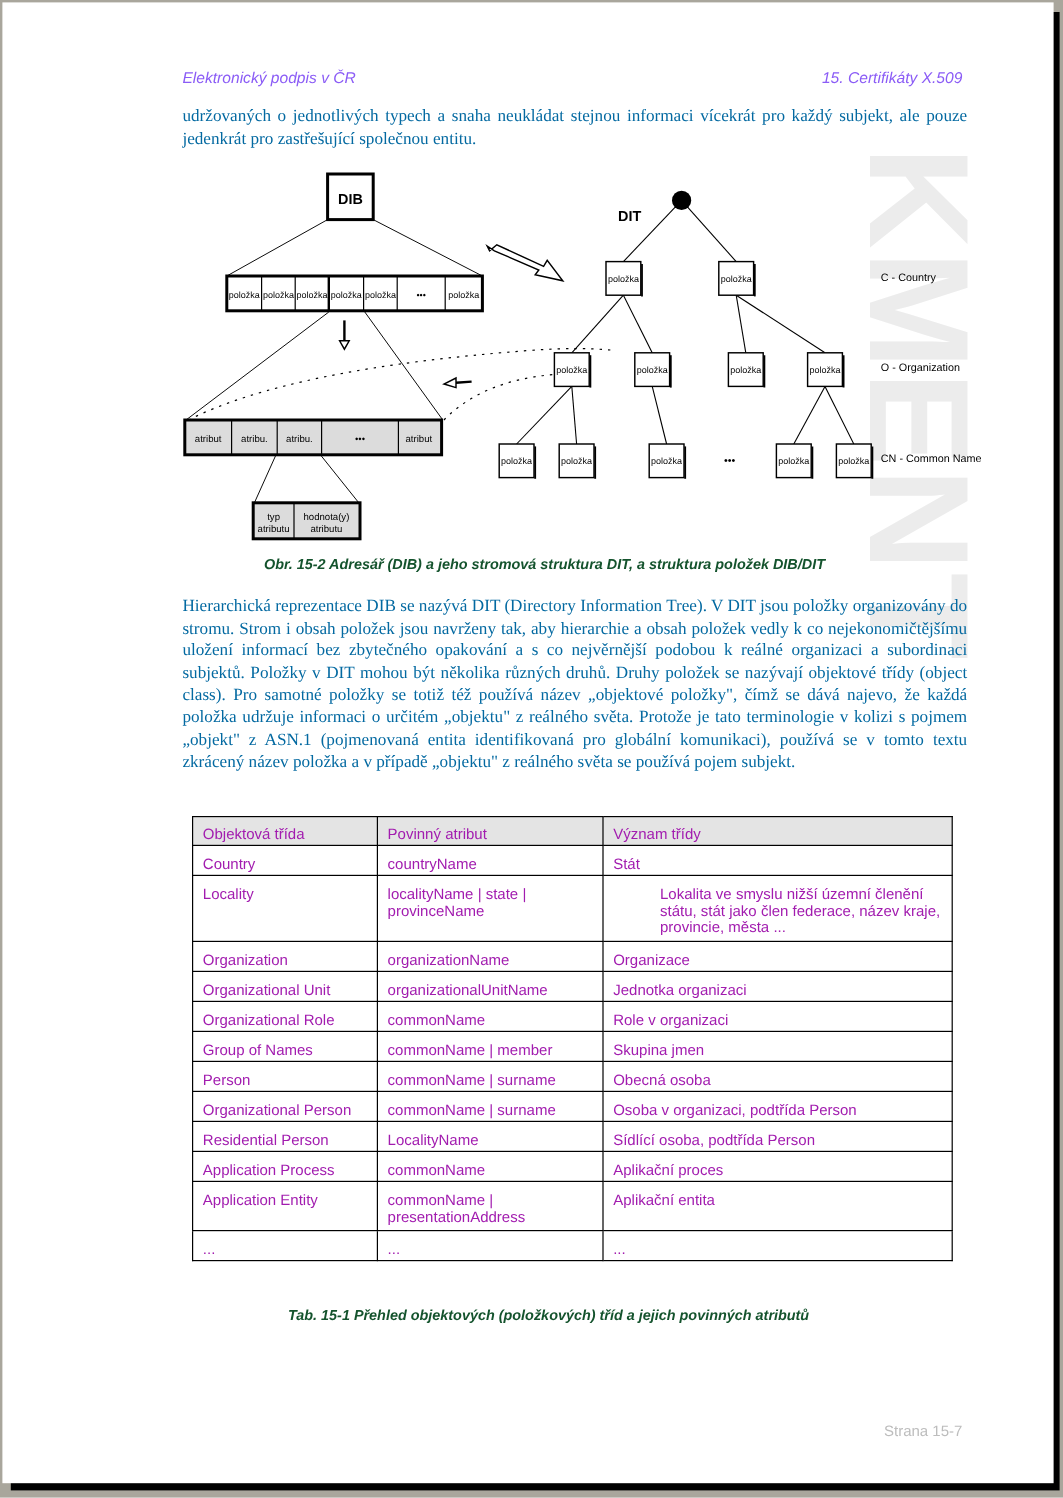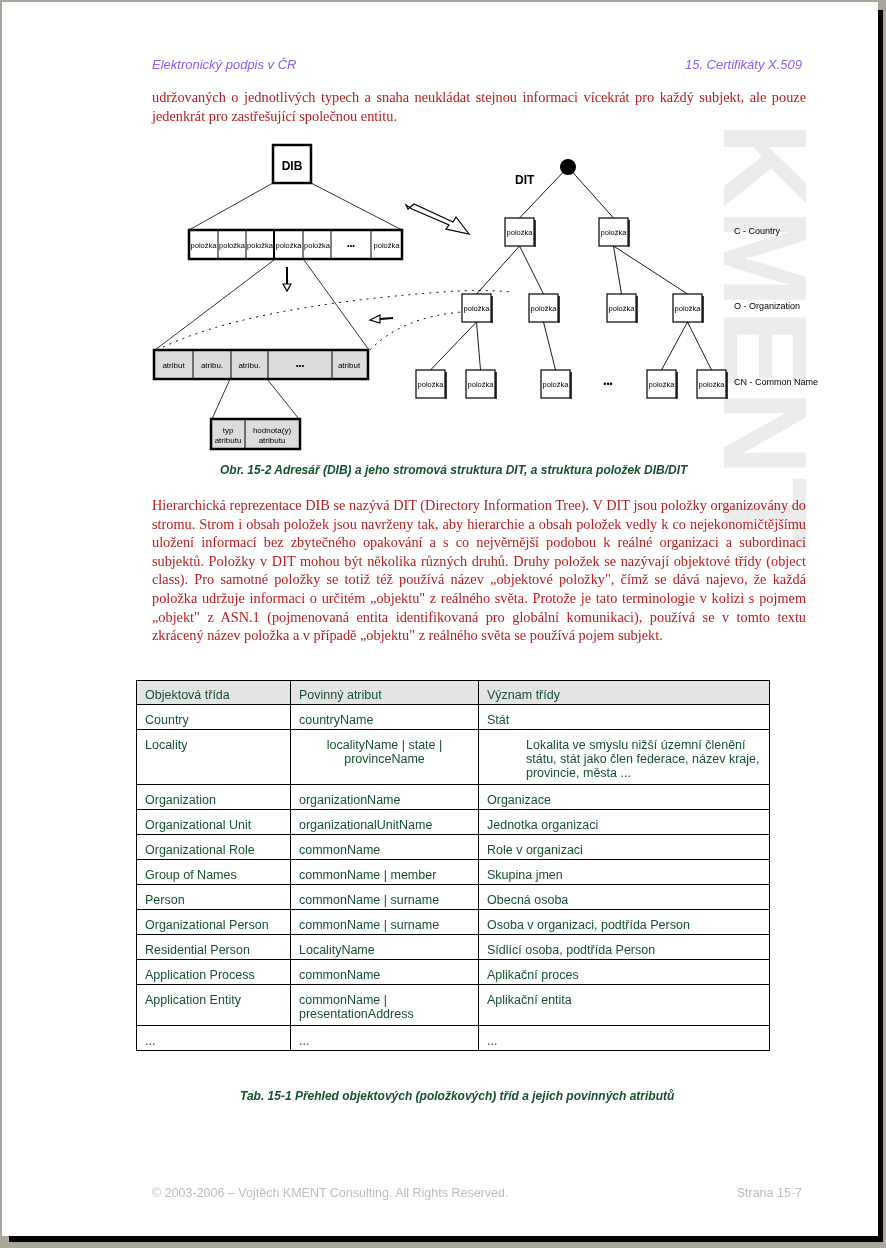--- a/index.html
+++ b/index.html
@@ -5,26 +5,26 @@
   html, body { margin:0; padding:0; }
   body { width:886px; height:1248px; background:#a9a69c; position:relative; overflow:hidden; }
   .page-shadow { position:absolute; left:9px; top:10px; width:874px; height:1232px; background:#000; }
   .page { position:absolute; left:2px; top:2px; width:876px; height:1234px; background:#fff; overflow:hidden; }
   .watermark { position:absolute; left:713px; top:120px; width:110px; height:400px; }
   .watermark span { position:absolute; left:-150px; top:145px; width:400px; height:110px; transform:rotate(90deg);
      font-family:"Liberation Sans", sans-serif; font-weight:bold; font-size:118px; color:#ececec; letter-spacing:2px; line-height:110px; text-align:center; }
   .hdr { position:absolute; top:55px; font-family:"Liberation Sans", sans-serif; font-style:italic; font-size:13px; color:#8b5cf6; }
   .hdr-left { left:150px; }
   .hdr-right { right:76px; }
-  .para { position:absolute; left:150px; width:654px; font-family:"Liberation Serif", serif; font-size:14.3px; line-height:18.6px; color:#b91c1c; text-align:justify; }
+  .para { position:absolute; left:150px; width:654px; font-family:"Liberation Serif", serif; font-size:14.3px; line-height:18.6px; color:#0369a1; text-align:justify; }
   .caption { position:absolute; font-family:"Liberation Sans", sans-serif; font-style:italic; font-weight:bold; font-size:12px; color:#14532d; }
   .fig { position:absolute; left:140px; top:135px; width:680px; height:320px; }
   .fig text { font-family:"Liberation Sans", sans-serif; }
-  table.obj { position:absolute; left:134px; top:678px; width:634px; border-collapse:collapse;
-     font-family:"Liberation Sans", sans-serif; font-size:12.5px; color:#14532d; }
+  table.obj { position:absolute; left:158px; top:678px; width:634px; border-collapse:collapse;
+     font-family:"Liberation Sans", sans-serif; font-size:12.5px; color:#a21caf; }
   table.obj td, table.obj th { border:1px solid #000; padding:3px 8px 2px 8px; vertical-align:top; text-align:left; font-weight:normal; line-height:14px; }
   table.obj th { background:#e4e4e4; height:18px; vertical-align:bottom; }
   table.obj td { height:19px; vertical-align:bottom; }
   table.obj td.multi { vertical-align:top; padding-top:8px; }
   table.obj col.c1 { width:154px; }
   table.obj col.c2 { width:188px; }
   .ftr { position:absolute; top:1184px; font-family:"Liberation Sans", sans-serif; font-size:12.5px; color:#bdbdbd; }
   .ftr-left { left:150px; }
   .ftr-right { right:76px; }
 </style>
@@ -176,21 +176,21 @@
       </tr>
     </thead>
     <tbody id="tbody">
         <tr>
           <td>Country</td>
           <td>countryName</td>
           <td>Stát</td>
         </tr>
         <tr>
           <td class="multi" style="height: 44px; margin-left: 12px;">Locality</td>
-          <td class="multi" style="height: 44px; text-align: center;">localityName |  state | provinceName</td>
+          <td class="multi" style="height: 44px;">localityName |  state | provinceName</td>
           <td class="multi" style="height: 44px; padding-left: 47px;">Lokalita ve smyslu nižší územní členění státu, stát jako člen federace, název kraje, provincie, města ...</td>
         </tr>
         <tr>
           <td>Organization</td>
           <td>organizationName</td>
           <td>Organizace</td>
         </tr>
         <tr>
           <td>Organizational Unit</td>
           <td>organizationalUnitName</td>
@@ -234,15 +234,14 @@
         <tr>
           <td>...</td>
           <td>...</td>
           <td>...</td>
         </tr>
       </tbody>
   </table>
 
   <div class="caption" style="left:238px; top:1087px;">Tab. 15-1 Přehled objektových (položkových) tříd a jejich povinných atributů</div>
 
-  <div class="ftr ftr-left">© 2003-2006 – Vojtěch KMENT Consulting.  All Rights Reserved.</div>
   <div class="ftr ftr-right">Strana 15-7</div>
 </div>
 
 </body></html>

